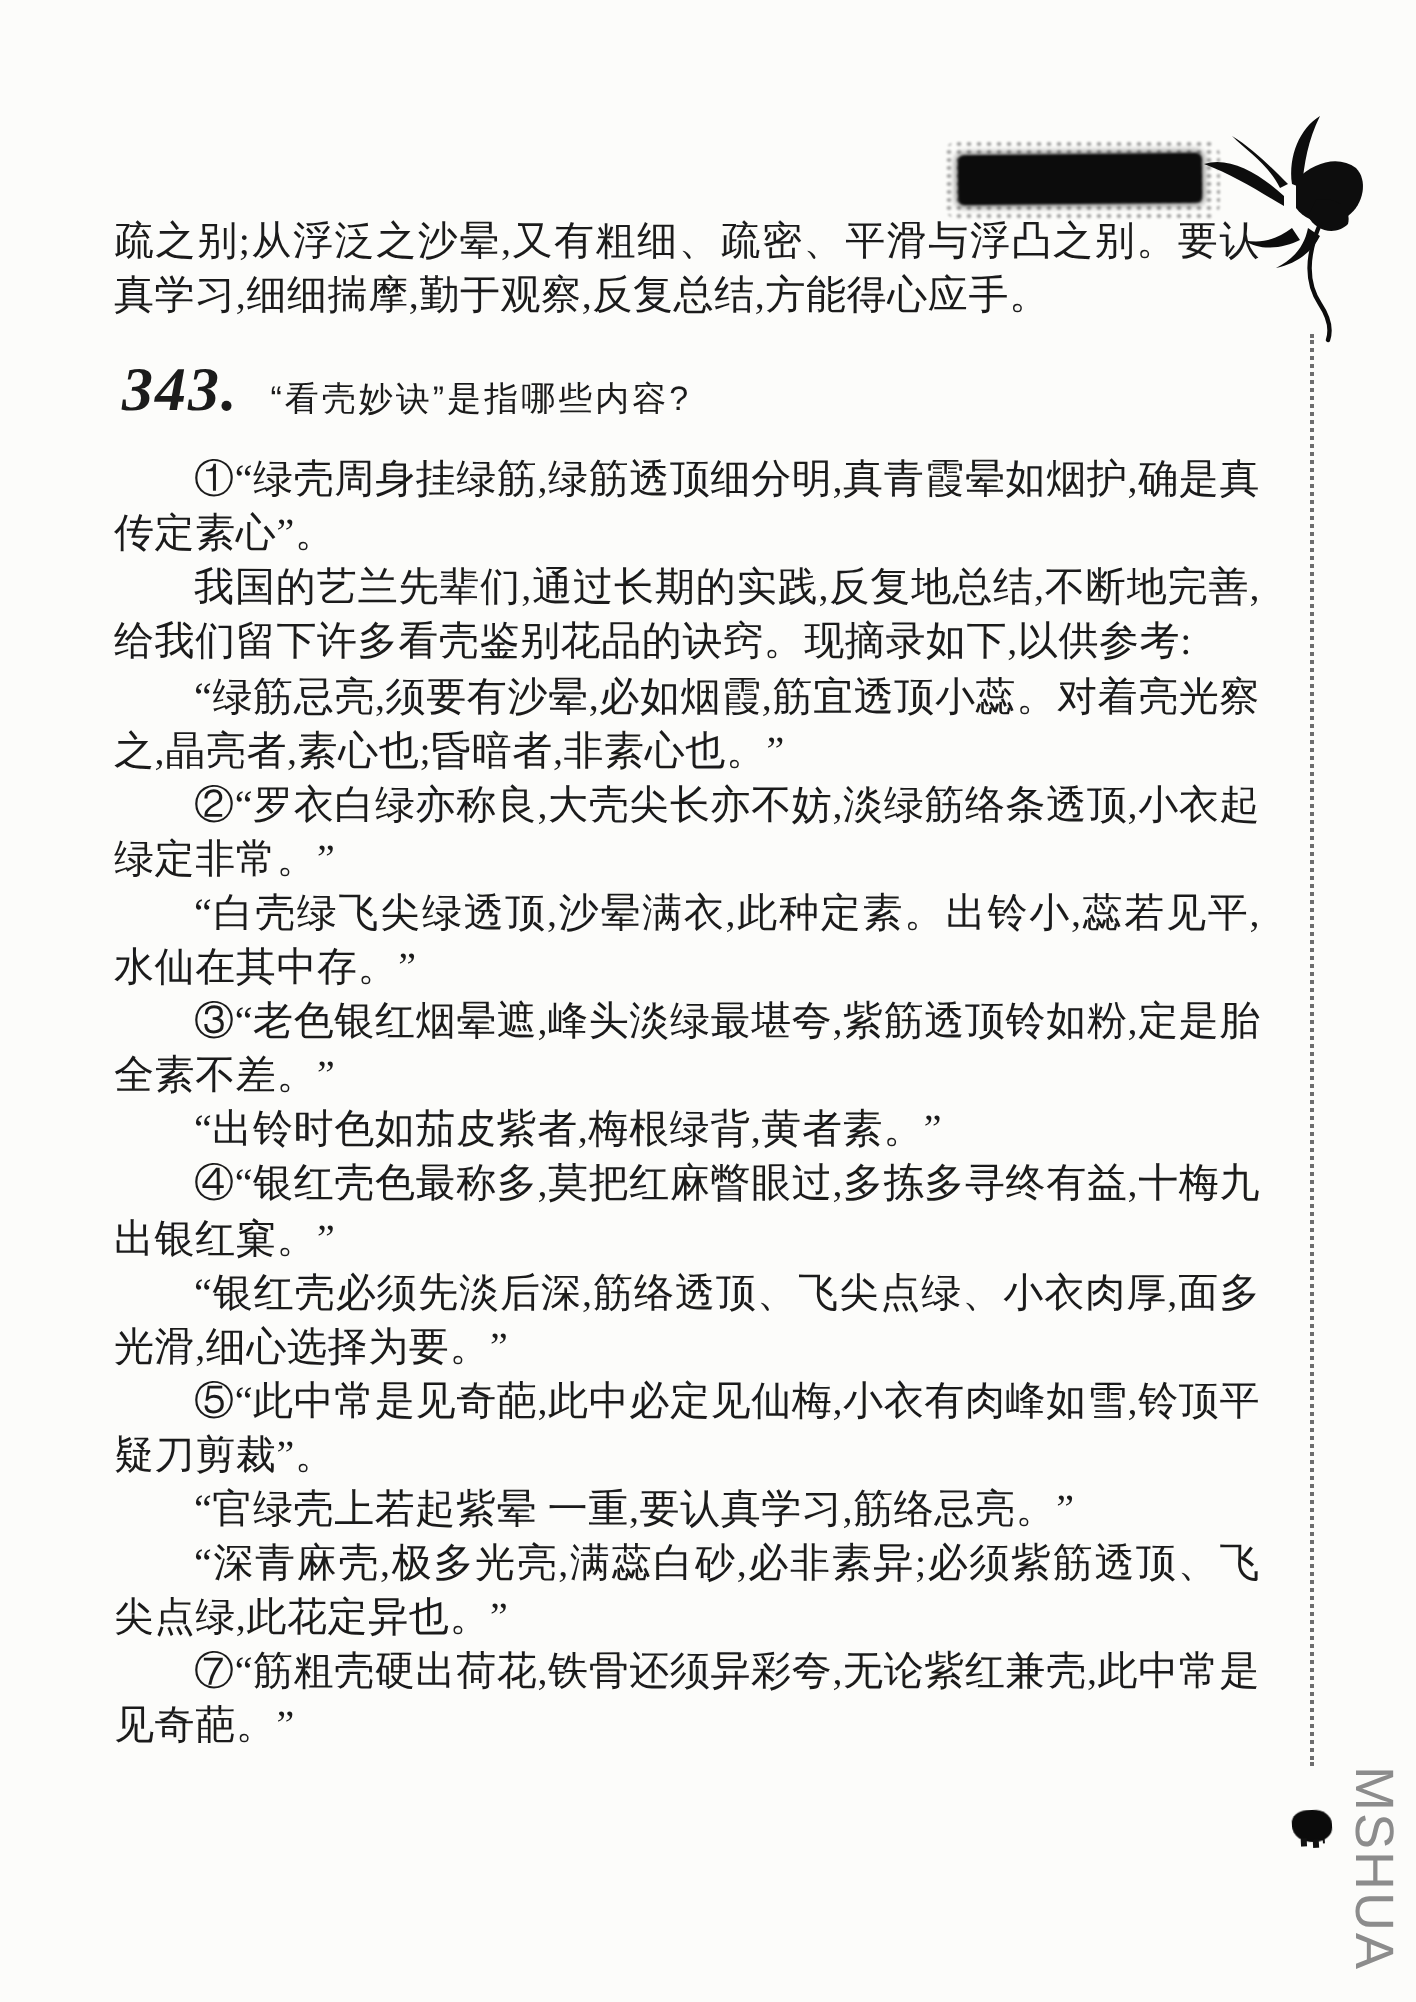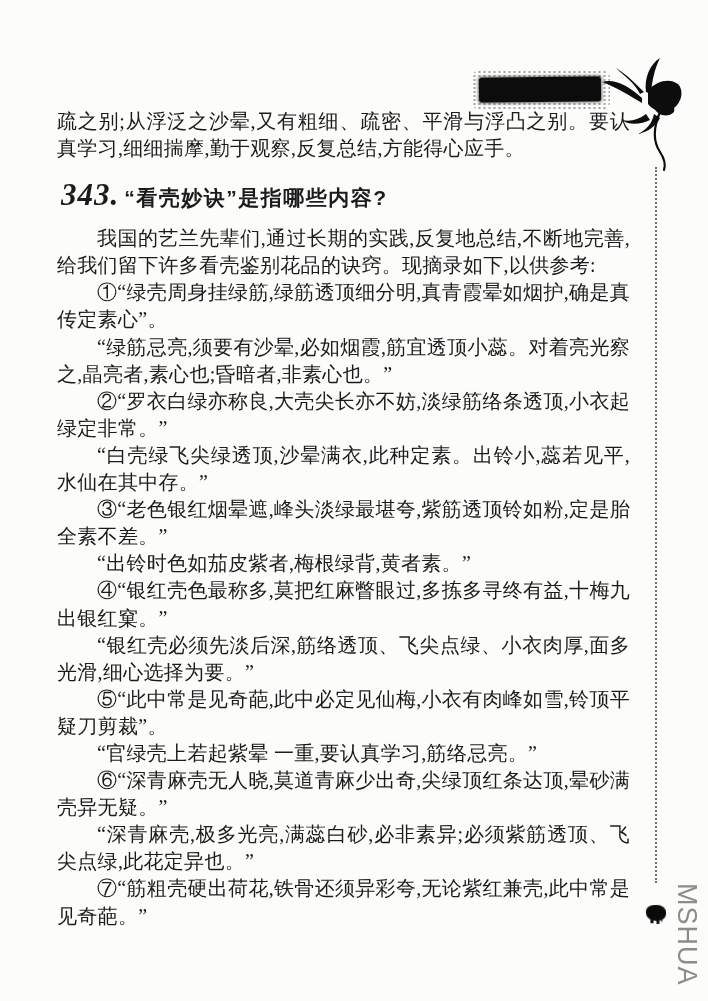--- a/index.html
+++ b/index.html
@@ -16,30 +16,30 @@
     position:absolute; left:57px; top:108px; width:573px;
     font-size:20px; line-height:27.1px;
     text-align:justify; text-align-last:left;
     letter-spacing:0.3px;
   }
   .textblock p { margin:0; text-indent:2em; }
   .textblock p.flush { text-indent:0; }
 
   
   .section-heading {
-    display:flex; align-items:baseline; gap:5px;
+    display:flex; align-items:baseline; gap:16px;
     margin:15px 0 9px 4px; line-height:36px; text-indent:0;
   }
   .sec-num {
     font-family:"Liberation Serif","DejaVu Serif",serif;
     font-style:italic; font-weight:bold; font-size:31px; letter-spacing:1px;
   }
   .sec-title {
     font-family:"Liberation Sans","DejaVu Sans",sans-serif;
-    font-weight:bold; font-size:21px; letter-spacing:1.5px;
+    font-weight:normal; font-size:17px; letter-spacing:1.5px;
   }
 
   
   .banner-wrap { position:absolute; left:472px; top:70px; width:138px; height:40px; }
   .banner-noise {
     position:absolute; inset:0; border-radius:8px;
     background-image:radial-gradient(#1c1c1c 1px, transparent 1.4px);
     background-size:5px 4px; opacity:.38; filter:blur(.4px);
   }
   .banner-core {
@@ -104,32 +104,31 @@
   <div class="fold-line"></div>
 
   <div class="textblock">
     <p class="flush">疏之别;从浮泛之沙晕,又有粗细、疏密、平滑与浮凸之别。要认真学习,细细揣摩,勤于观察,反复总结,方能得心应手。</p>
 
     <div class="section-heading">
       <span class="sec-num">343.</span>
       <span class="sec-title">“看壳妙诀”是指哪些内容?</span>
     </div>
 
+    <p>①“绿壳周身挂绿筋,绿筋透顶细分明,真青霞晕如烟护,确是真传定素心”。</p>
     <p>我国的艺兰先辈们,通过长期的实践,反复地总结,不断地完善,给我们留下许多看壳鉴别花品的诀窍。现摘录如下,以供参考:</p>
-    <p>①“绿壳周身挂绿筋,绿筋透顶细分明,真青霞晕如烟护,确是真传定素心”。</p>
     <p>“绿筋忌亮,须要有沙晕,必如烟霞,筋宜透顶小蕊。对着亮光察之,晶亮者,素心也;昏暗者,非素心也。”</p>
     <p>②“罗衣白绿亦称良,大壳尖长亦不妨,淡绿筋络条透顶,小衣起绿定非常。”</p>
     <p>“白壳绿飞尖绿透顶,沙晕满衣,此种定素。出铃小,蕊若见平,水仙在其中存。”</p>
     <p>③“老色银红烟晕遮,峰头淡绿最堪夸,紫筋透顶铃如粉,定是胎全素不差。”</p>
     <p>“出铃时色如茄皮紫者,梅根绿背,黄者素。”</p>
     <p>④“银红壳色最称多,莫把红麻瞥眼过,多拣多寻终有益,十梅九出银红窠。”</p>
     <p>“银红壳必须先淡后深,筋络透顶、飞尖点绿、小衣肉厚,面多光滑,细心选择为要。”</p>
     <p>⑤“此中常是见奇葩,此中必定见仙梅,小衣有肉峰如雪,铃顶平疑刀剪裁”。</p>
     <p>“官绿壳上若起紫晕 一重,要认真学习,筋络忌亮。”</p>
-    <p>⑥“深青麻壳无人晓,莫道青麻少出奇,尖绿顶红条达顶,晕砂满壳异无疑。”</p>
     <p>“深青麻壳,极多光亮,满蕊白砂,必非素异;必须紫筋透顶、飞尖点绿,此花定异也。”</p>
     <p>⑦“筋粗壳硬出荷花,铁骨还须异彩夸,无论紫红兼壳,此中常是见奇葩。”</p>
   </div>
 
   <div class="blot"></div>
 
   <div class="watermark">MSHUA</div>
 
 </div>
 

